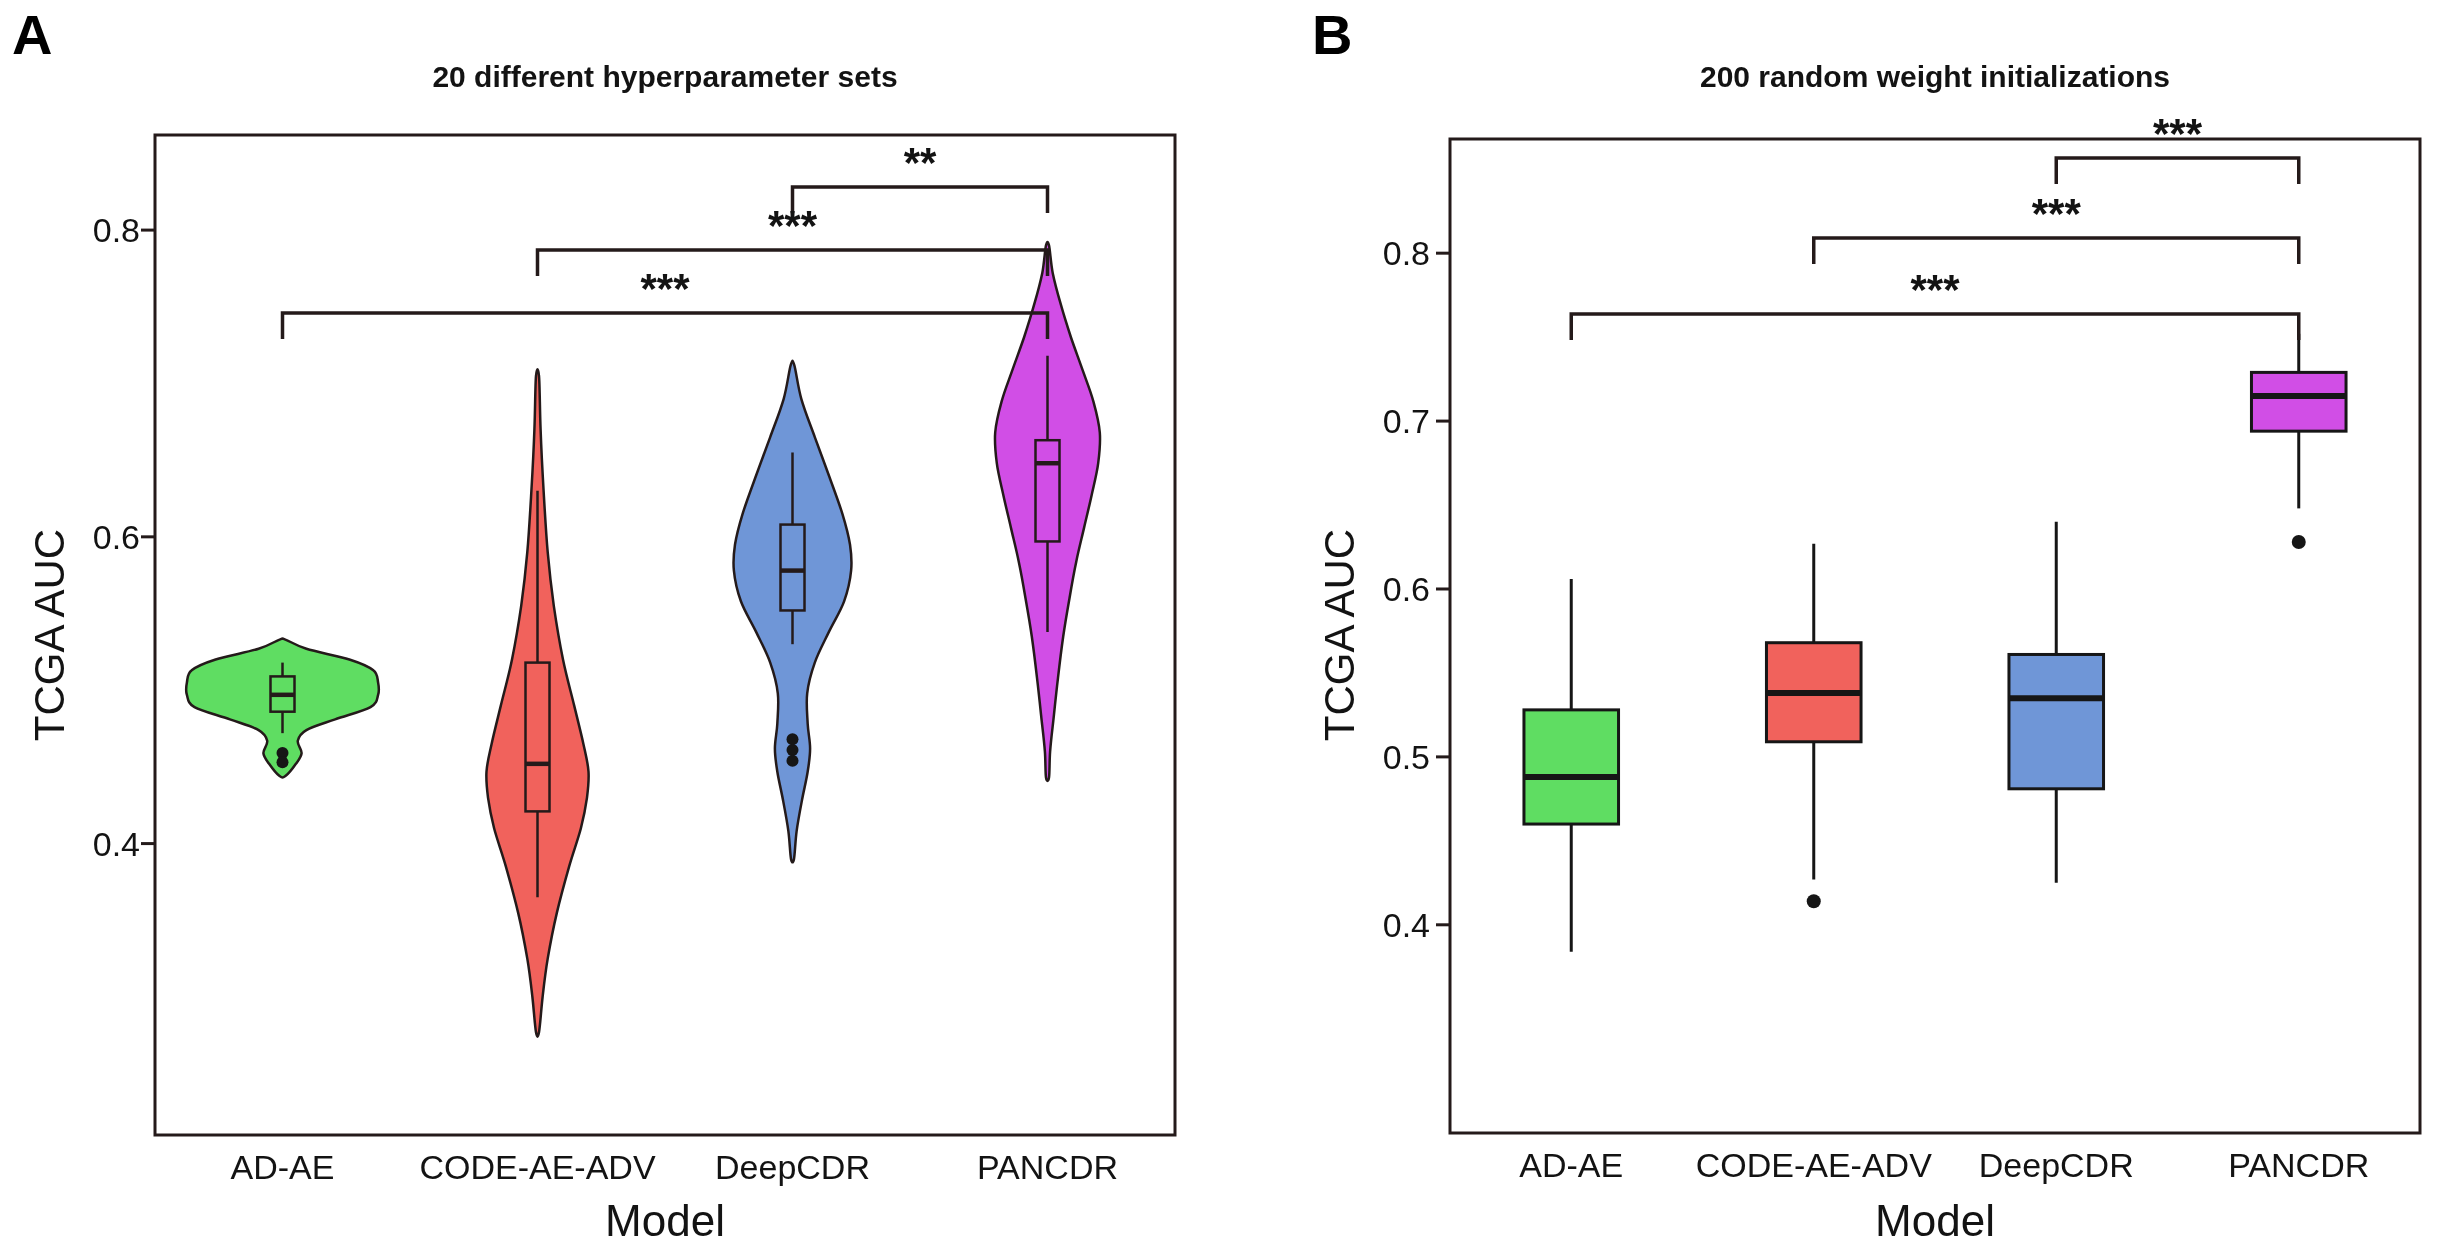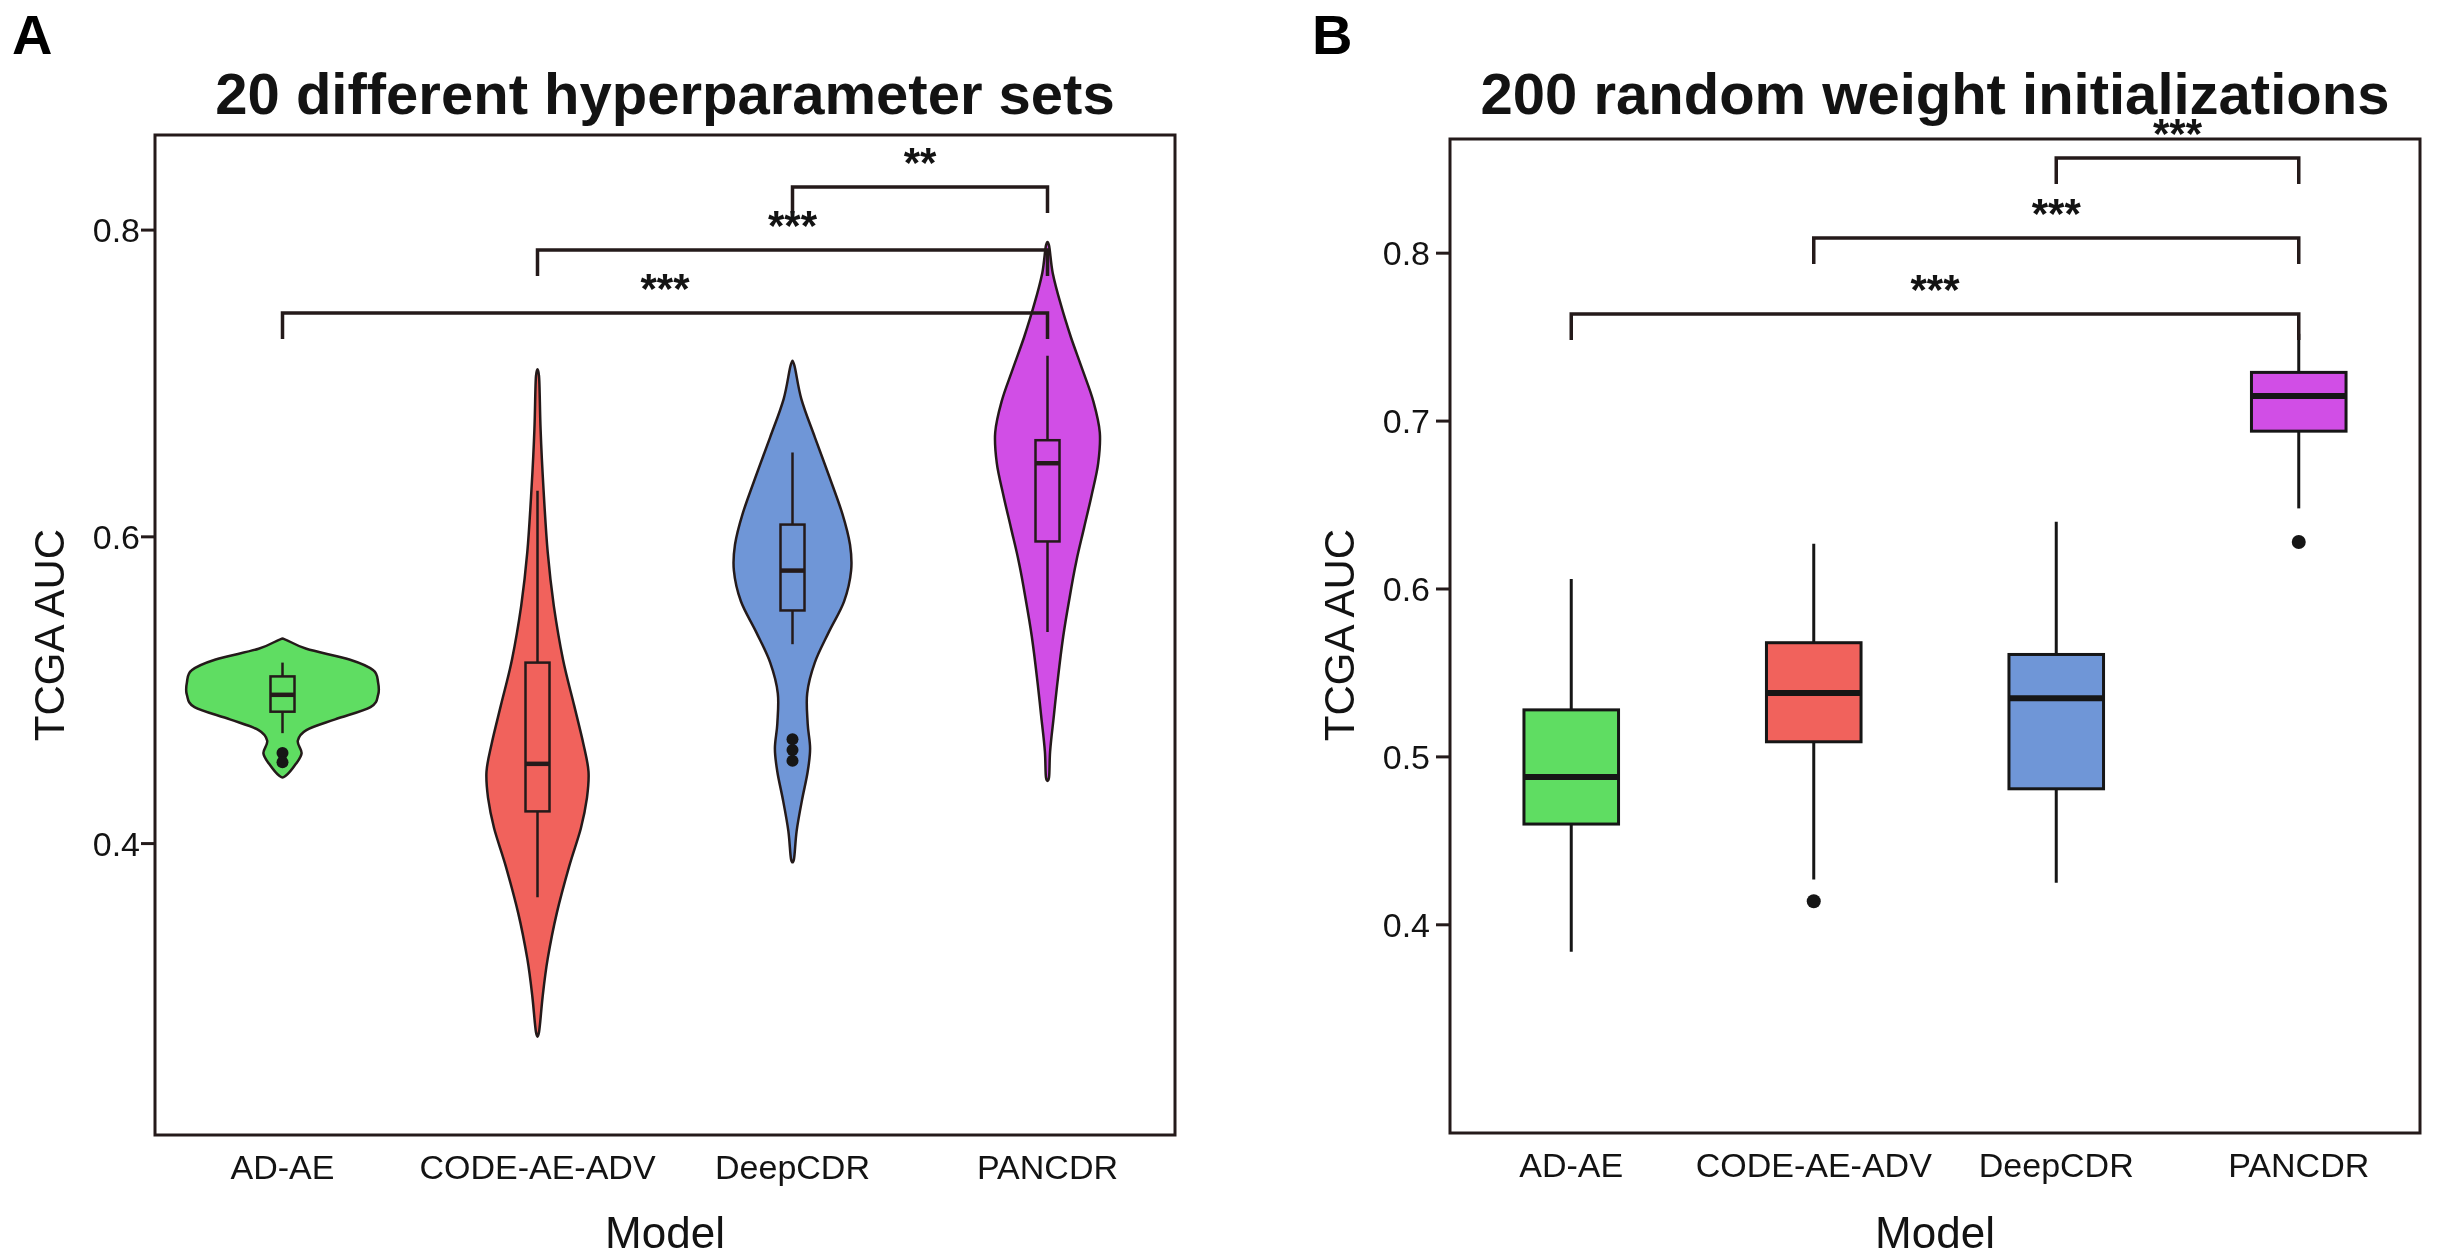--- a/index.html
+++ b/index.html
@@ -7,27 +7,27 @@
   html,body { background:#ffffff; }
   .figure {
     position:relative; width:2440px; height:1260px; background:#ffffff;
     font-family:"Liberation Sans", sans-serif; display:flex; overflow:hidden;
   }
   .panel { position:relative; width:1220px; height:1260px; flex:0 0 auto; }
   .chart { position:absolute; left:0; top:0; }
   .panel-label { position:absolute; top:2px; font-size:56px; font-weight:700; color:#000; }
   .panel-a .panel-label { left:12px; }
   .panel-b .panel-label { left:92px; }
-  .panel-title { position:absolute; top:60px; font-size:58px; font-weight:700; color:#131313; text-align:center; white-space:nowrap; }
+  .panel-title { position:absolute; top:60px; font-size:30px; font-weight:700; color:#131313; text-align:center; white-space:nowrap; }
   .panel-a .panel-title { left:155px; width:1020px; }
   .panel-b .panel-title { left:230px; width:970px; }
   .y-axis-title { position:absolute; font-size:42px; color:#131313; transform:translate(-50%,-50%) rotate(-90deg); white-space:nowrap; }
   .panel-a .y-axis-title { left:50px;  top:635px; }
   .panel-b .y-axis-title { left:120px; top:635px; }
-  .x-axis-title { position:absolute; font-size:44px; color:#131313; text-align:center;margin-top:12px; }
+  .x-axis-title { position:absolute; font-size:44px; color:#131313; text-align:center; }
   .panel-a .x-axis-title { left:155px; width:1020px; top:1196px; }
   .panel-b .x-axis-title { left:230px; width:970px;  top:1196px; }
   svg text { font-family:"Liberation Sans", sans-serif; }
 </style>
 </head>
 <body>
 
 <div class="figure">
 
   <section class="panel panel-a">

